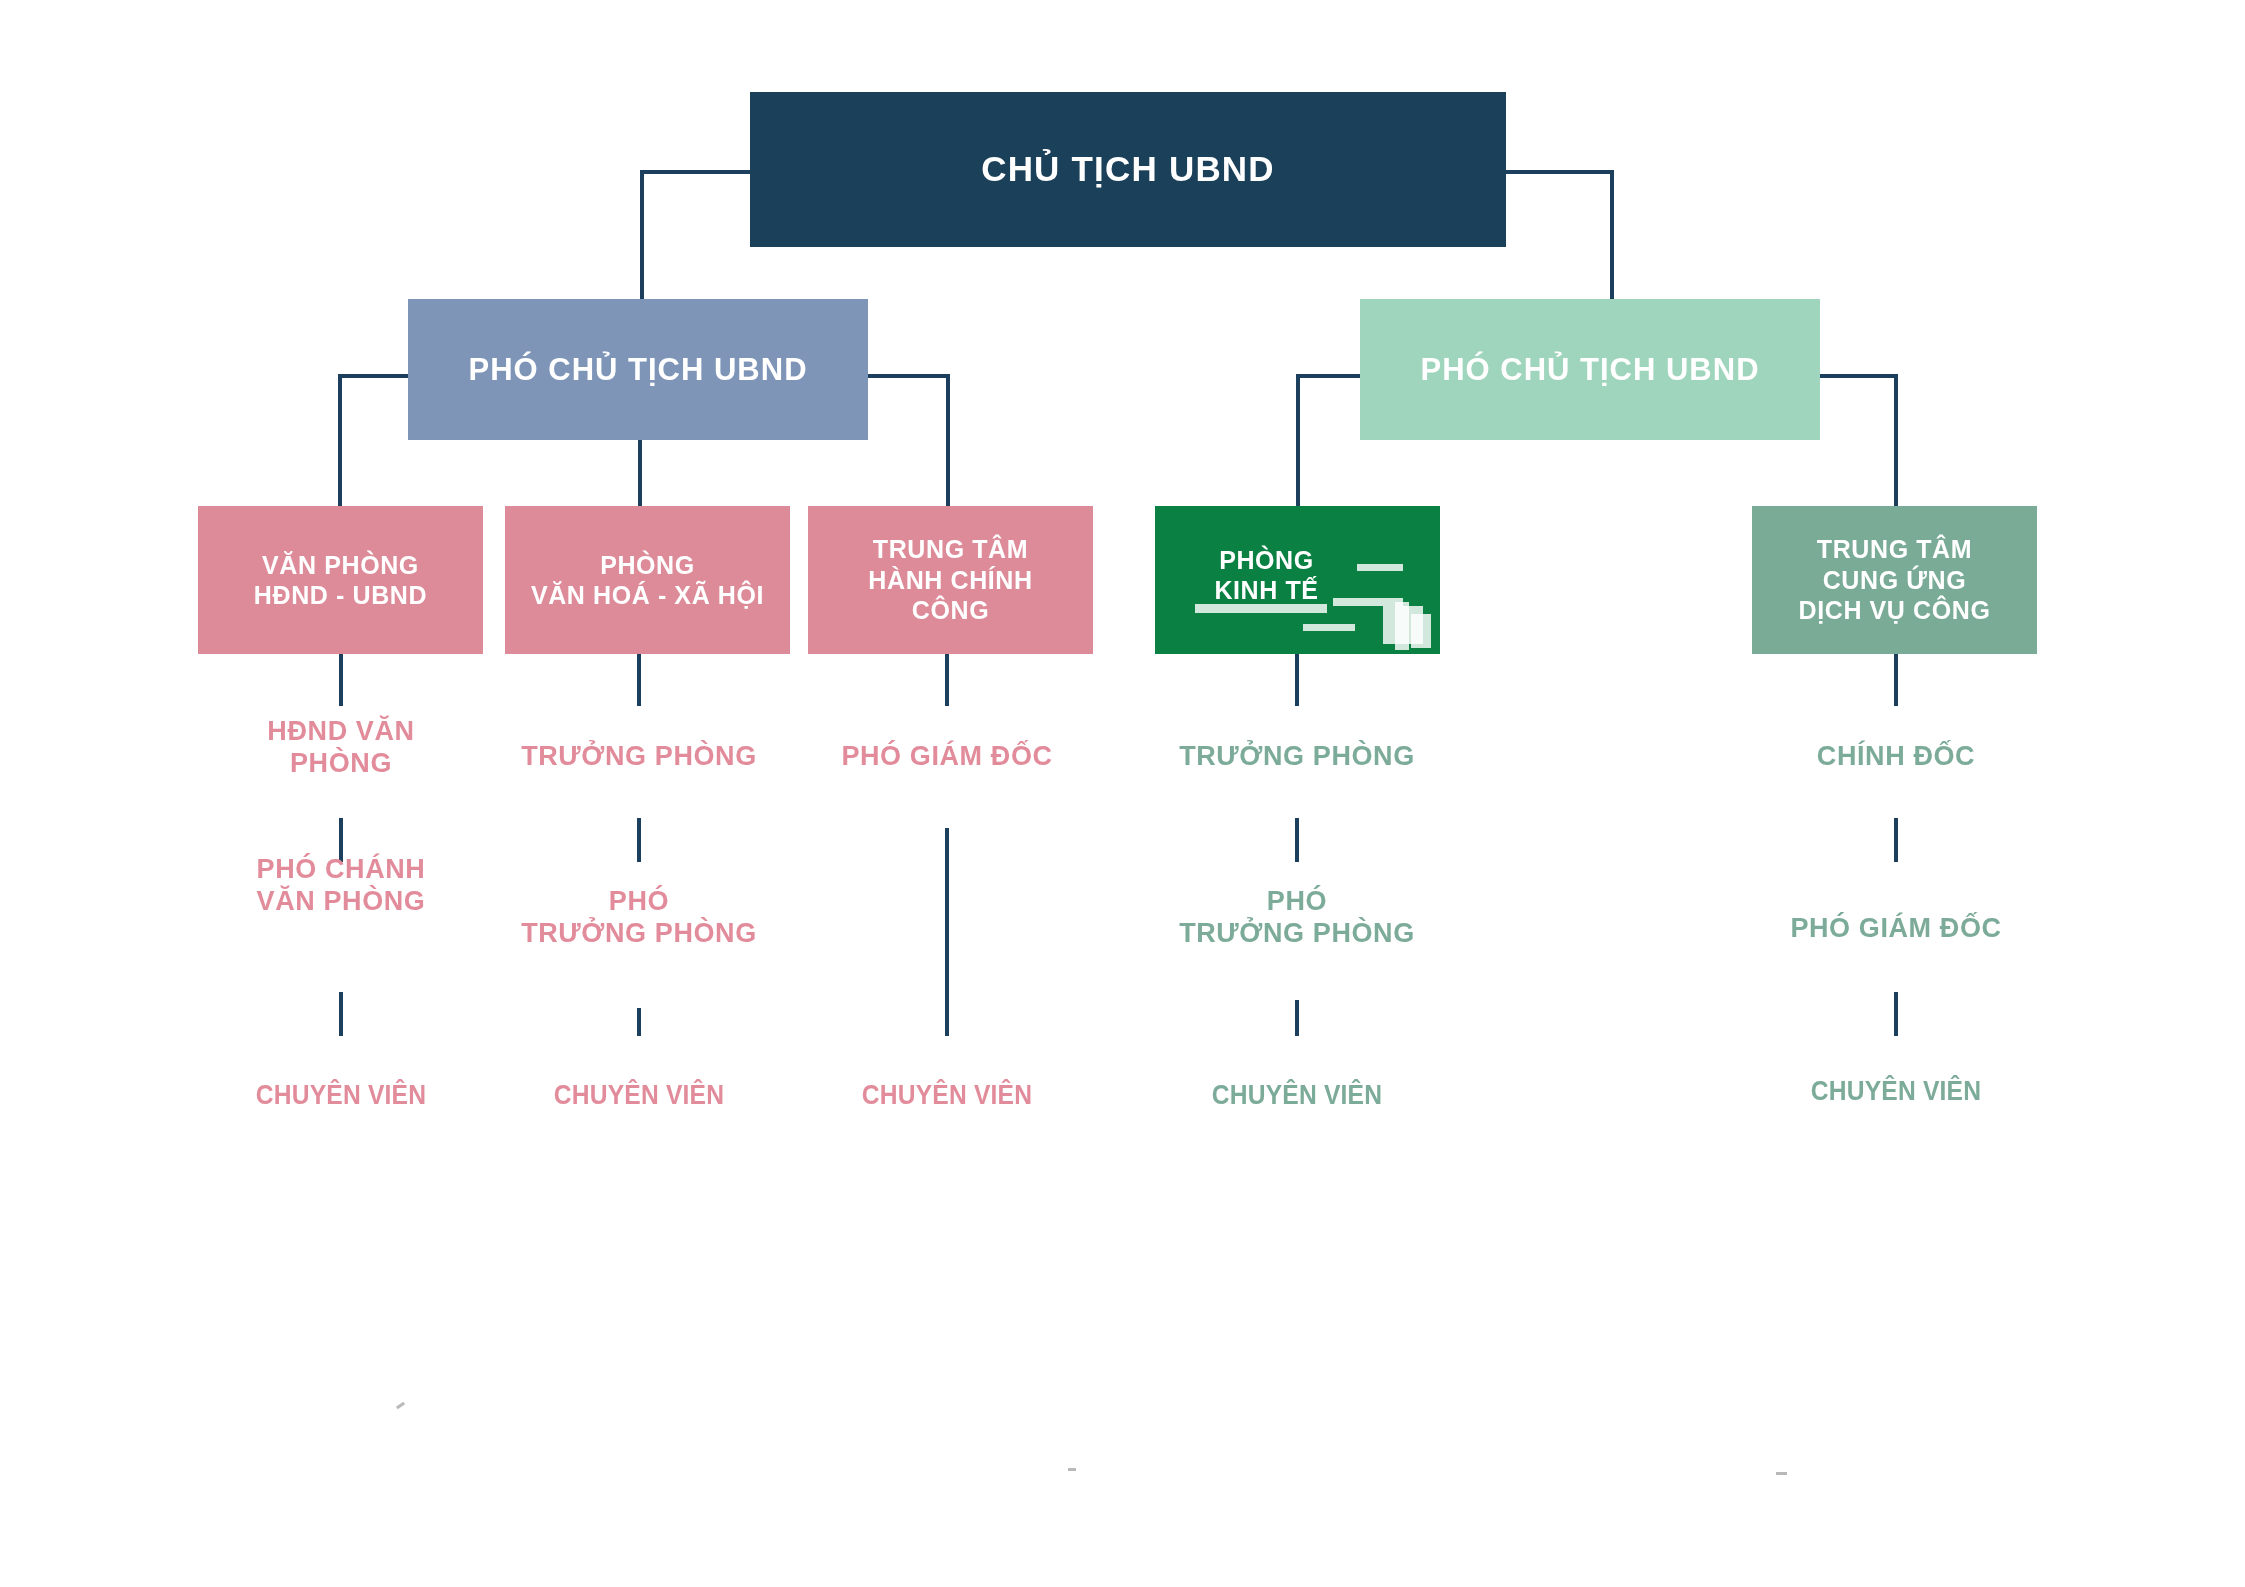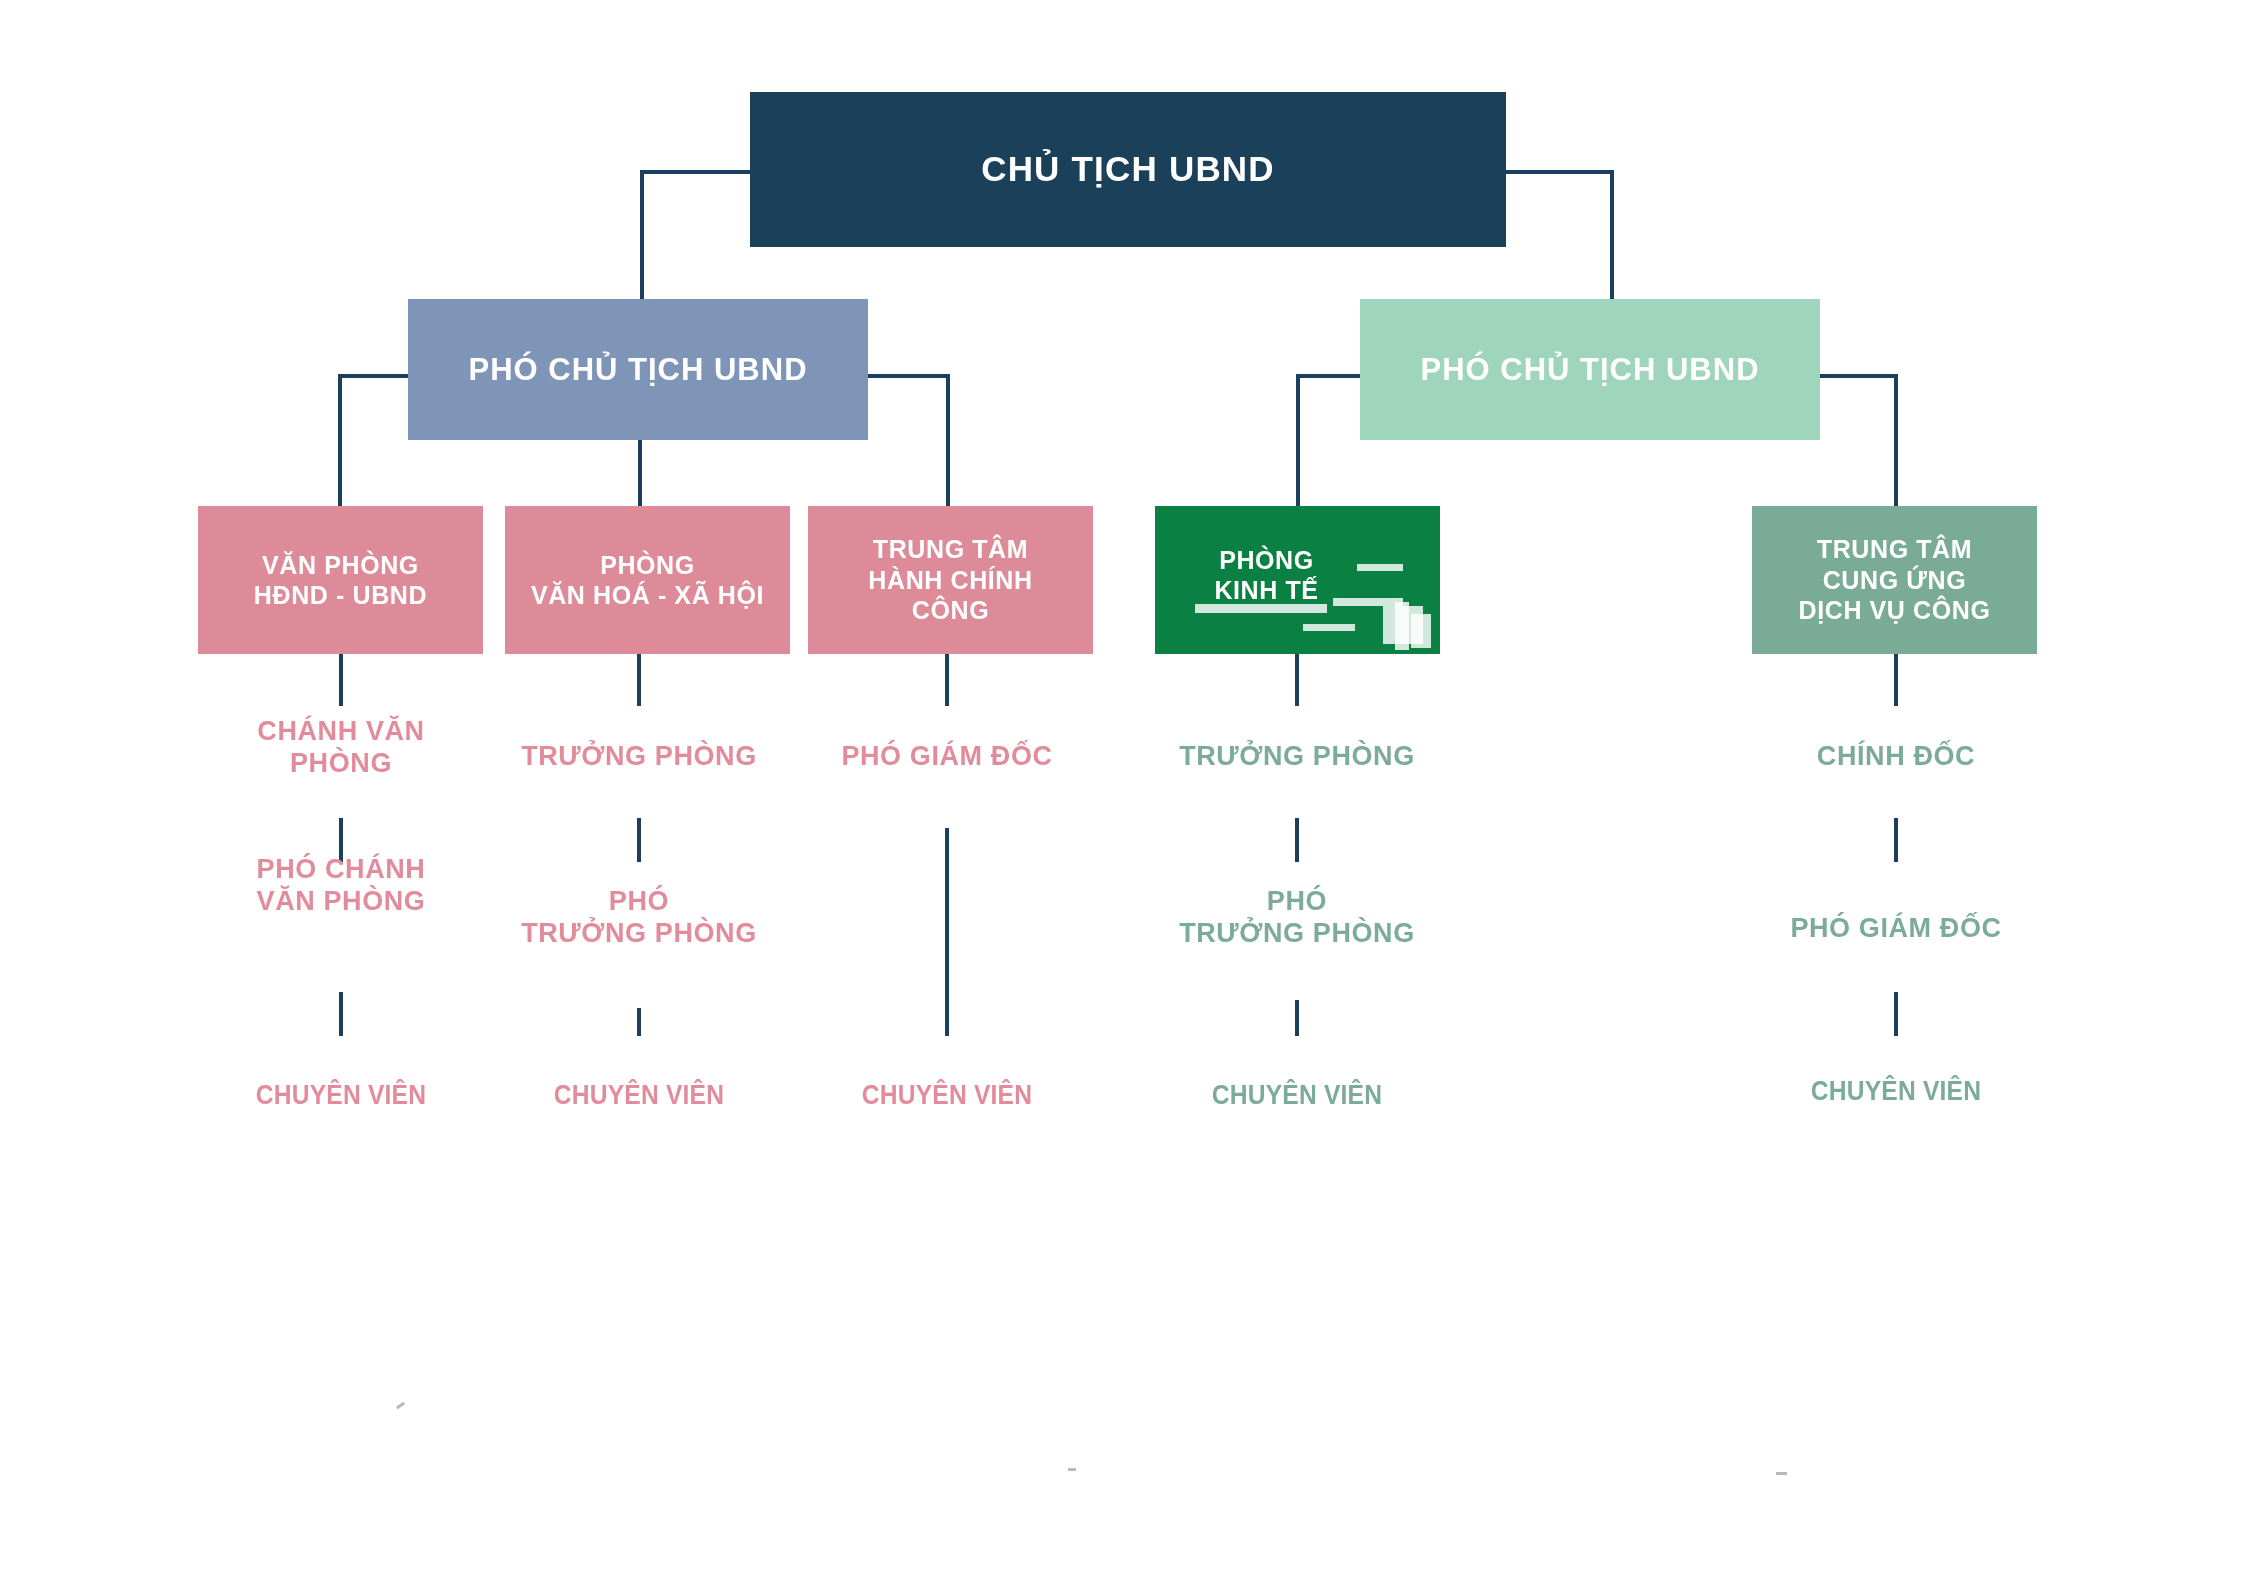--- a/index.html
+++ b/index.html
@@ -127,21 +127,21 @@
     <div class="smudge" style="left:256px; top:108px; width:20px;  height:34px;"></div>
   </div>
 
   <div class="box box-green-sage" style="left:1752px; top:506px; width:285px; height:148px; white-space:pre-line;">
     <span>TRUNG TÂM
 CUNG ỨNG
 DỊCH VỤ CÔNG</span>
   </div>
 
   <div class="line vline" style="left:339px; top:654px; height:52px;"></div>
-  <div class="role pink" style="left:191px; top:715px; width:300px; white-space:pre-line;">CHÁNH VĂN
+  <div class="role pink" style="left:191px; top:715px; width:300px; white-space:pre-line;">HĐND VĂN
 PHÒNG</div>
   <div class="line vline" style="left:339px; top:818px; height:44px;"></div>
   <div class="role pink" style="left:191px; top:853px; width:300px; white-space:pre-line;">PHÓ CHÁNH
 VĂN PHÒNG</div>
   <div class="line vline" style="left:339px; top:992px; height:44px;"></div>
   <div class="role pink staff" style="left:191px; top:1078px; width:300px;">CHUYÊN VIÊN</div>
 
   <div class="line vline" style="left:637px; top:654px; height:52px;"></div>
   <div class="role pink" style="left:489px; top:740px; width:300px;">TRƯỞNG PHÒNG</div>
   <div class="line vline" style="left:637px; top:818px; height:44px;"></div>

